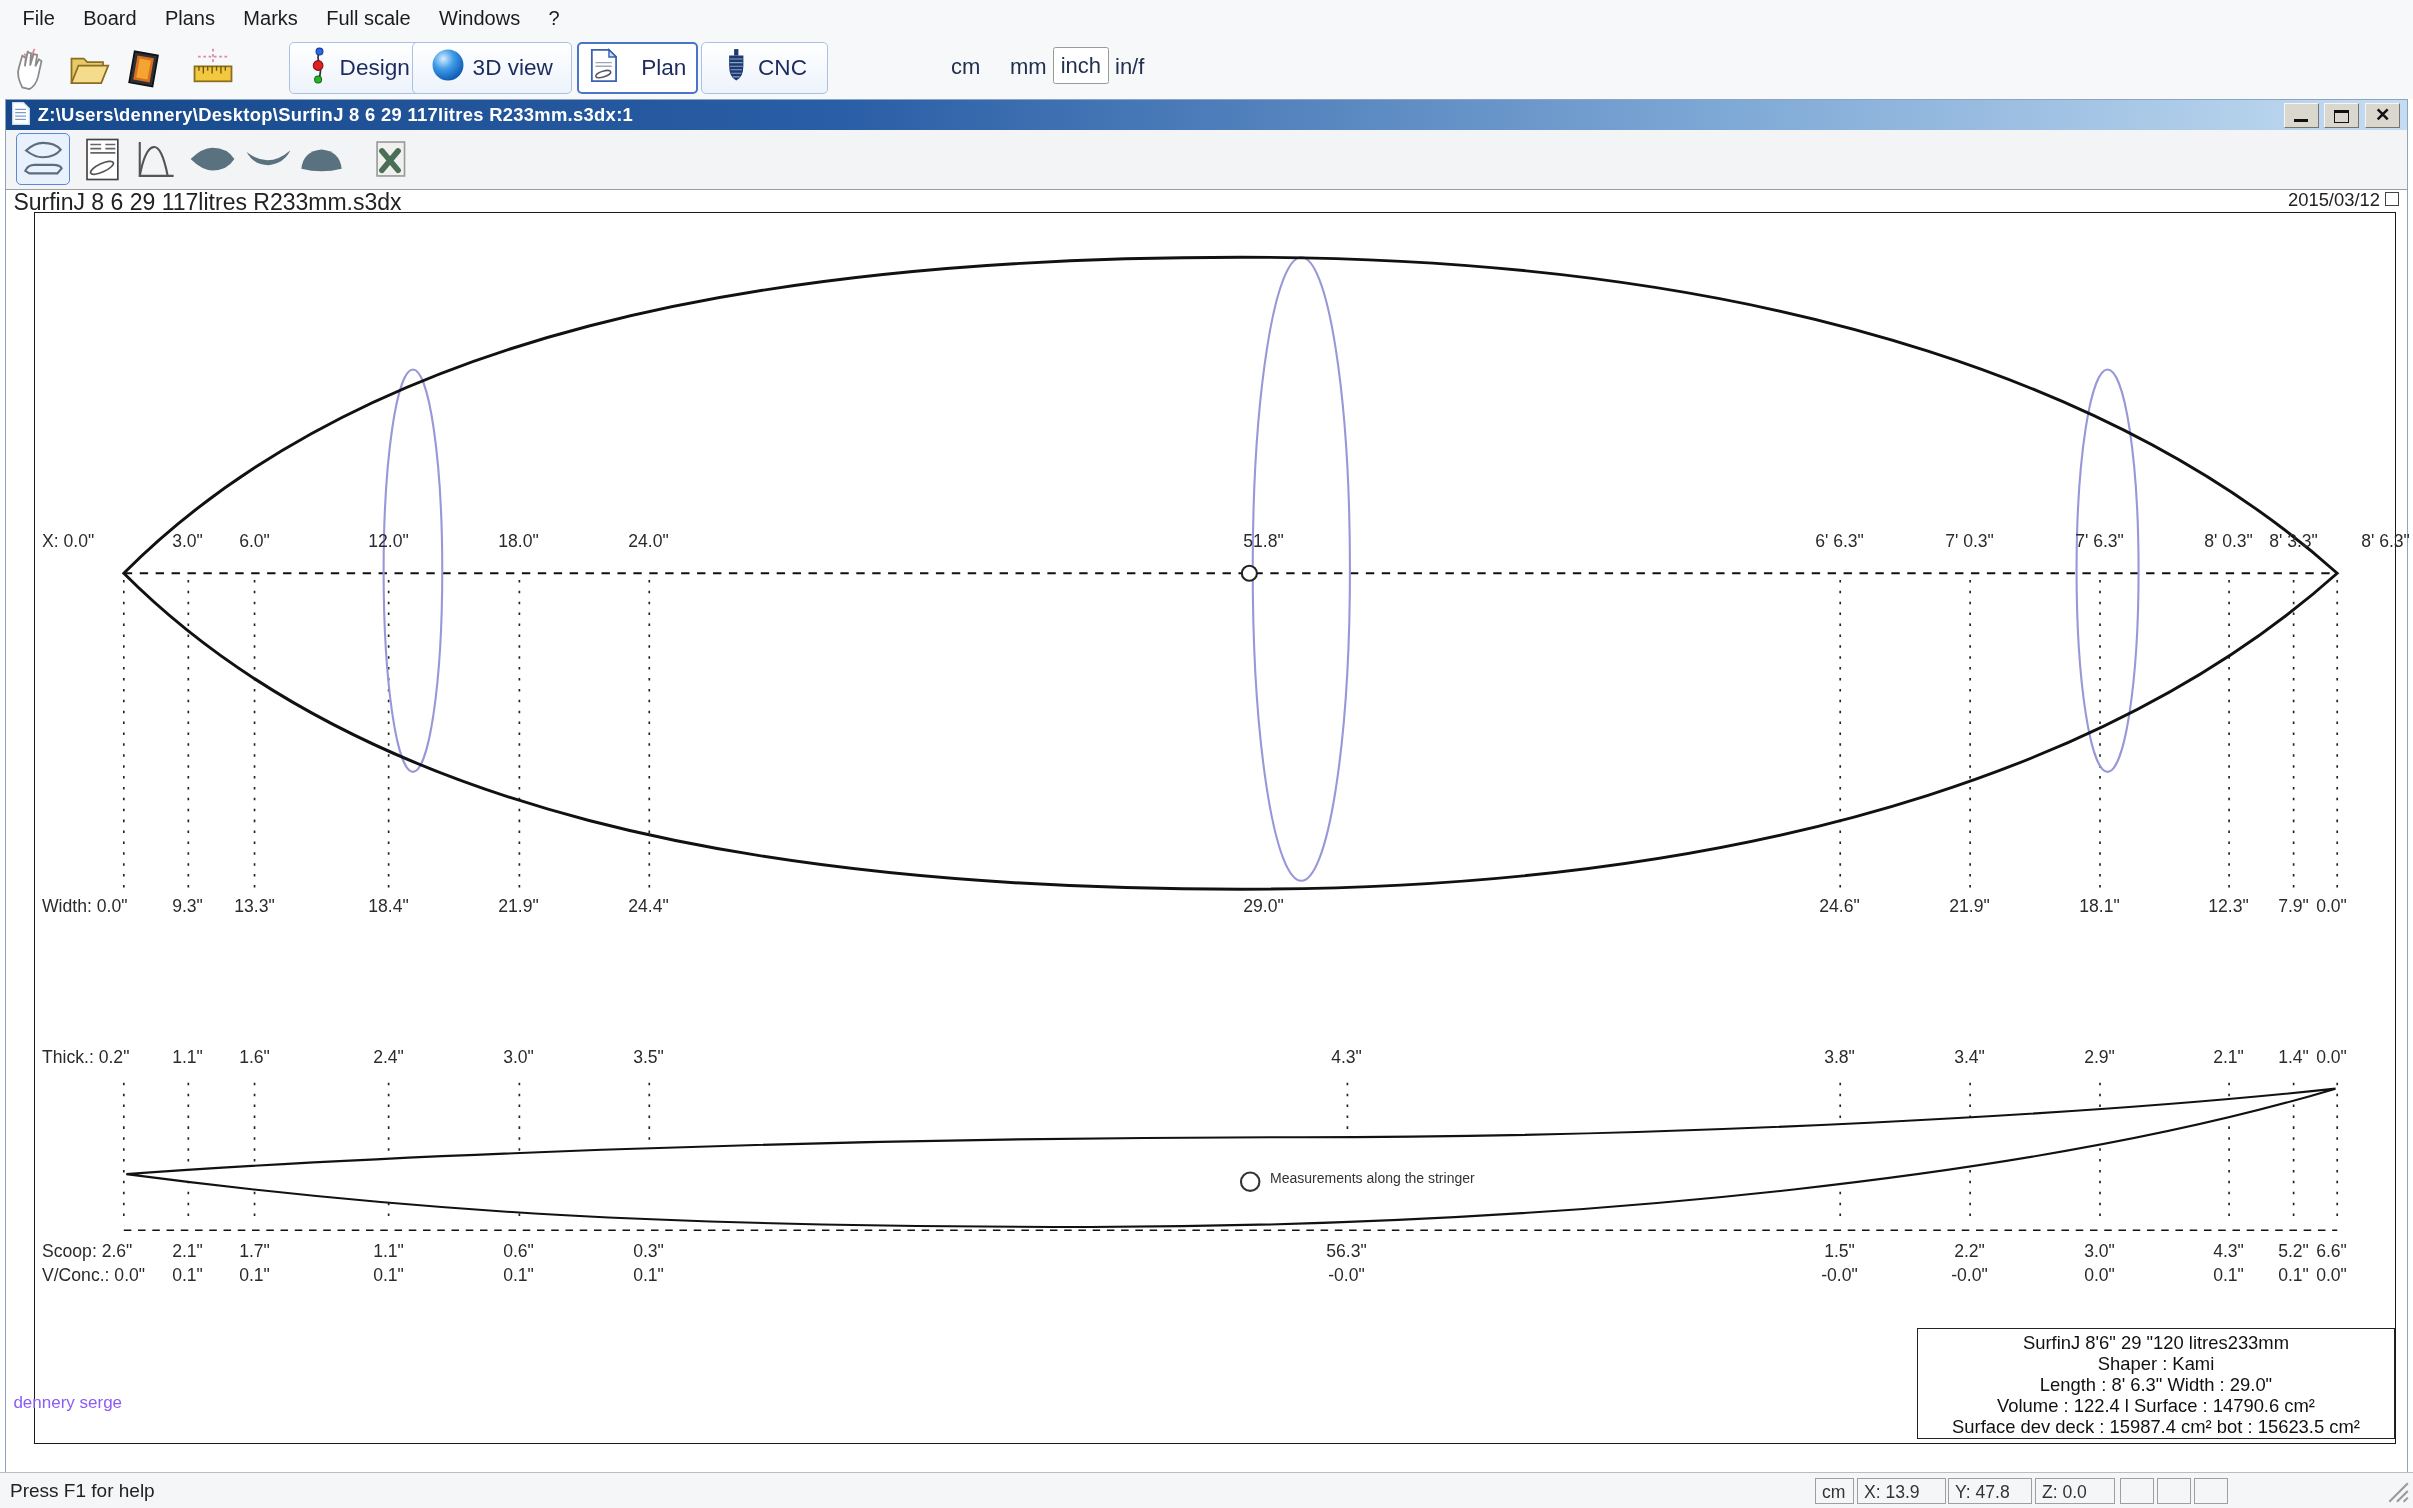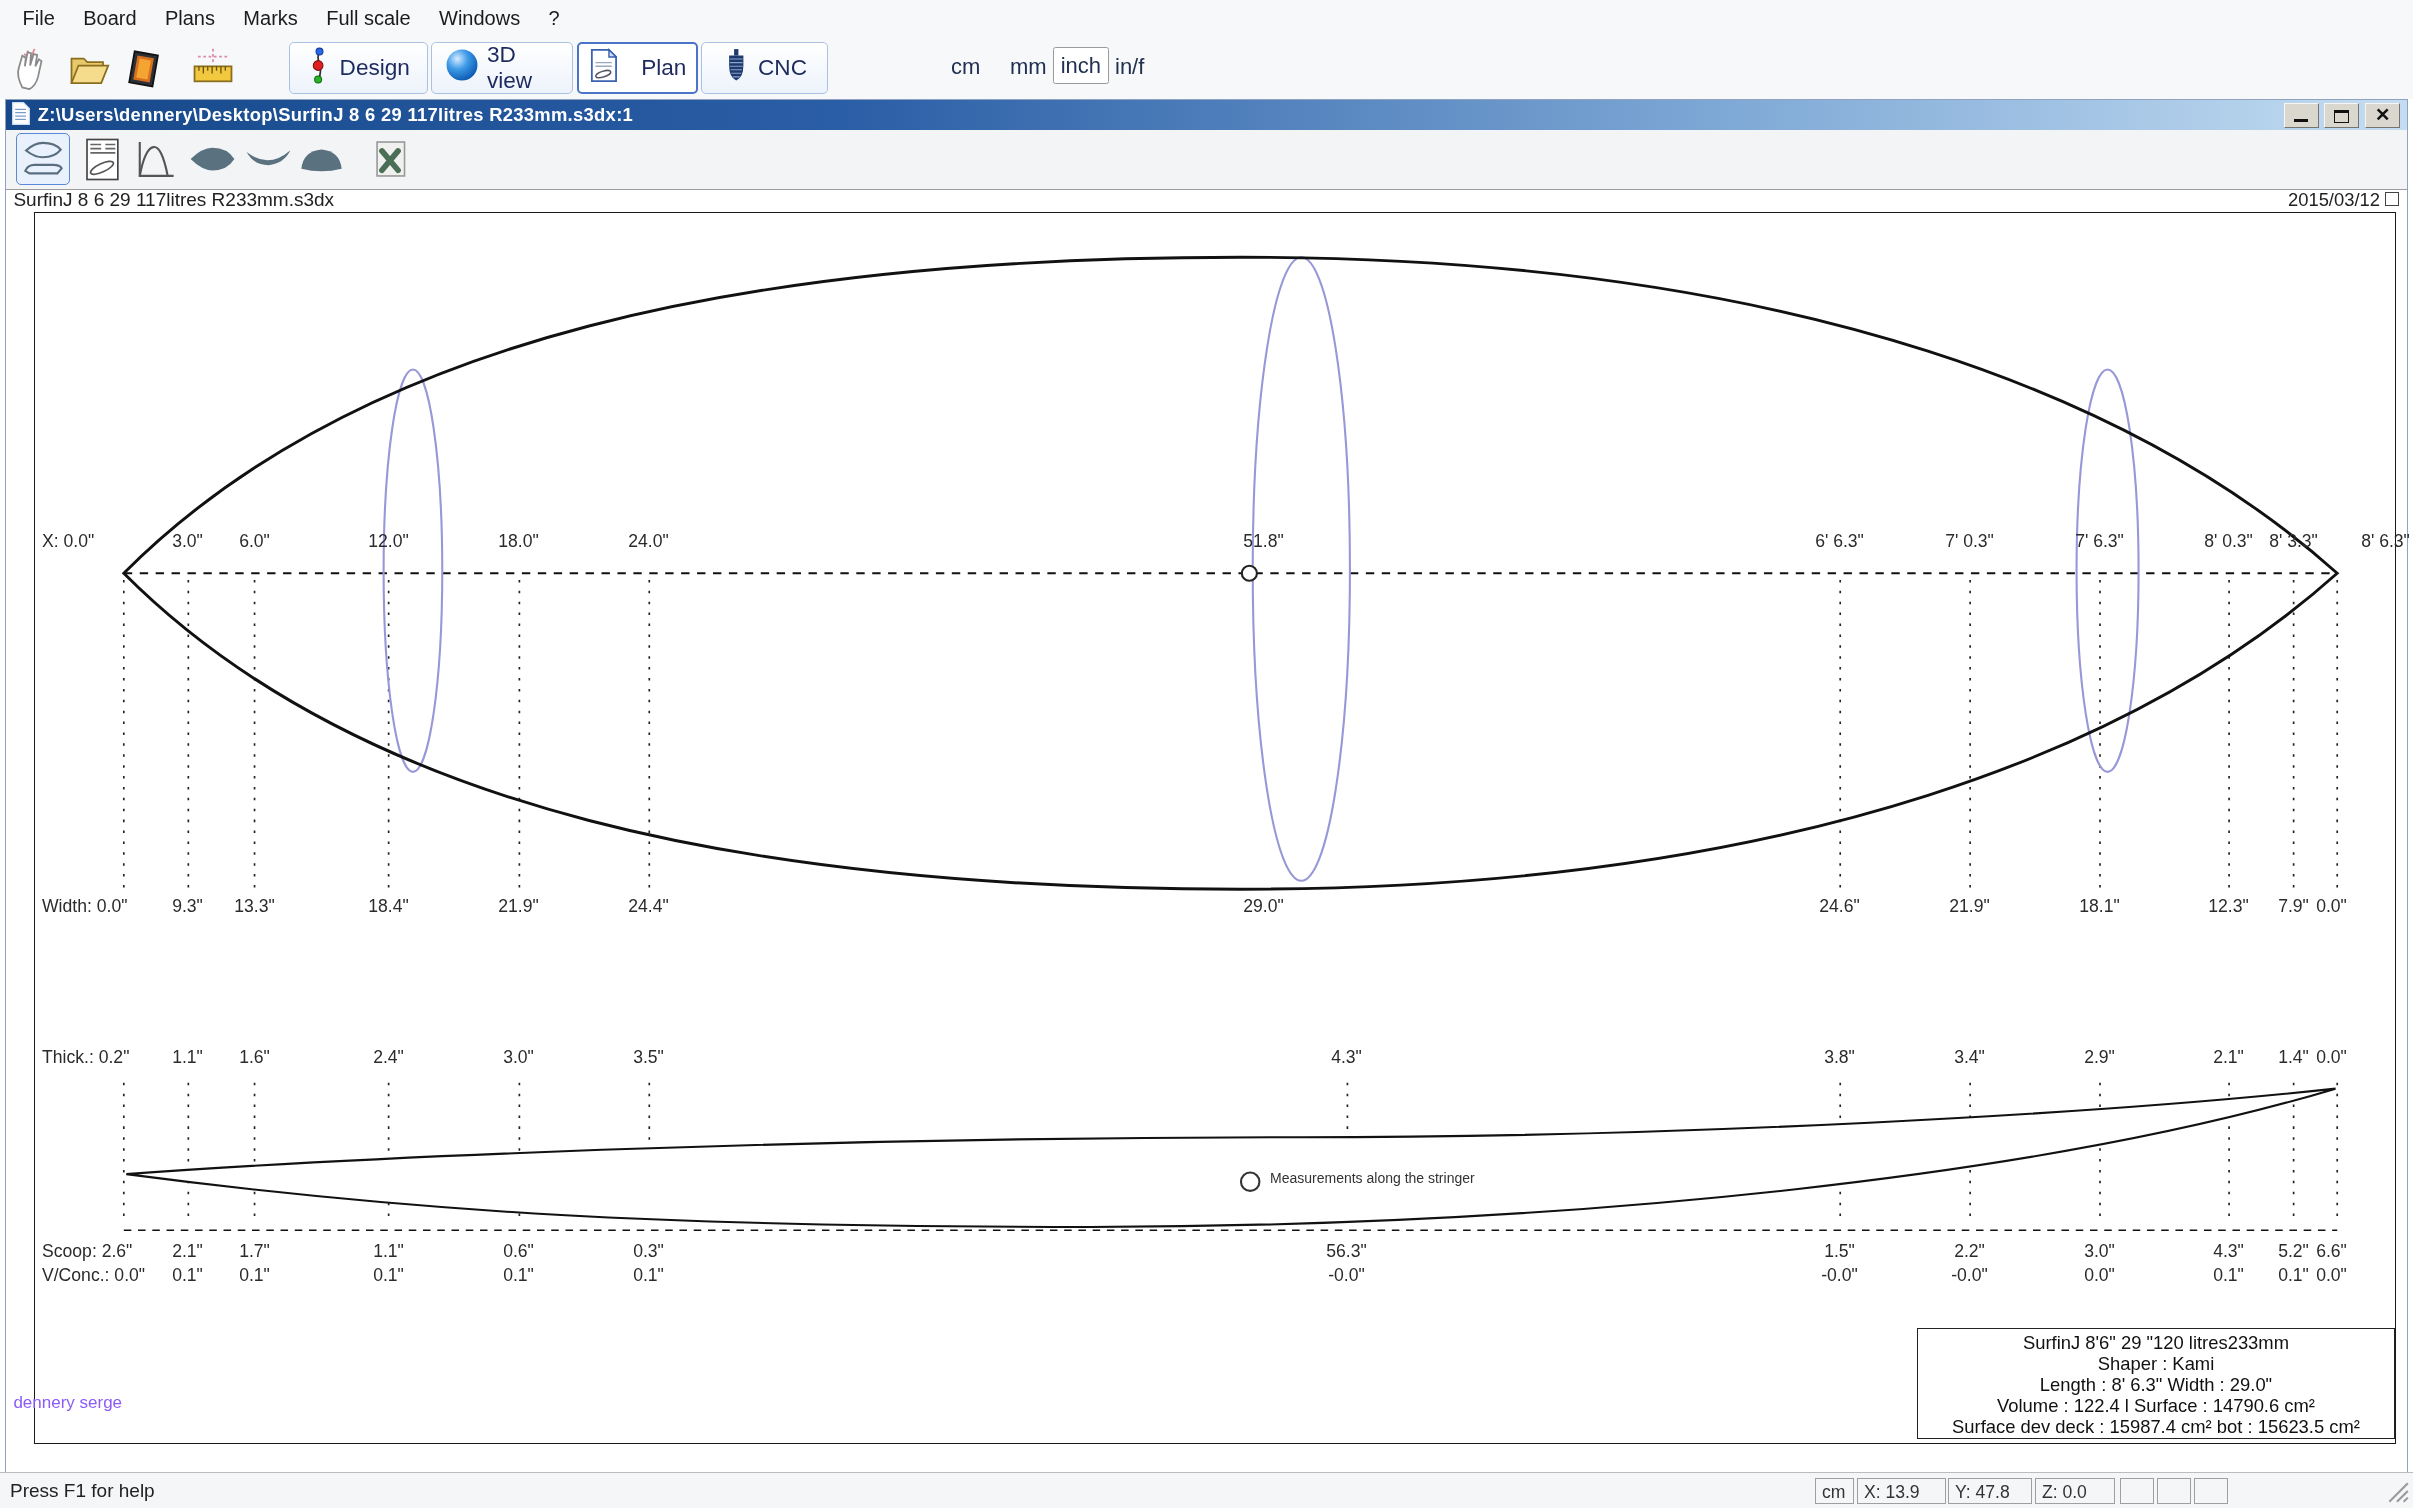--- a/index.html
+++ b/index.html
@@ -35,21 +35,21 @@
   .glyph-max { width:15px; height:13.4px; border:1.7px solid #111; border-top-width:3.4px; margin-bottom:3.4px; }
   .glyph-close { font-size:18.4px; font-weight:bold; color:#111; line-height:22px; align-self:center; }
 
   
   .view-toolbar { position:absolute; left:0; top:30px; width:100%; height:60px; background:#f3f4f6; border-bottom:1.7px solid #9c9c9c; }
   .vt-btn { position:absolute; top:3.4px; width:54px; height:52px; display:flex; align-items:center; justify-content:center; }
   .vt-btn.active { border:1.7px solid #5b87d8; border-radius:5px; background:#e9f1fd; }
 
   
   .document { position:absolute; left:0; top:91px; width:100%; height:1277px; background:#fff; }
-  .doc-filename { position:absolute; left:13.4px; top:189px; font-size:19px; color:#222; }
+  .doc-filename { position:absolute; left:13.4px; top:189px; font-size:23px; color:#222; }
   .doc-date { position:absolute; left:2162px; top:189px; width:218px; text-align:right; font-size:18.4px; color:#222; }
   .date-box { position:absolute; left:2385px; top:192px; width:14.2px; height:14.2px; border:1.7px solid #444; background:#fff; }
   .frame { position:absolute; left:34px; top:212px; width:2362px; height:1232px; border:1.7px solid #1a1a1a; }
   #drawing { position:absolute; left:34px; top:212px; width:2362px; height:1232px; }
   .m-label { position:absolute; width:101px; text-align:center; font-size:17.6px; color:#2b2b2b; white-space:nowrap; }
   .m-label.left { width:151px; text-align:left; }
   .legend { position:absolute; left:1270px; top:1170px; font-size:14px; color:#333; }
   .info-box { position:absolute; left:1917px; top:1328px; width:478px; height:111px; border:1.7px solid #222;
               text-align:center; font-size:18.4px; color:#111; padding-top:3.4px; line-height:21px; background:#fff; }
   .author { position:absolute; left:13.4px; top:1393px; font-size:17px; color:#8b5cf6; }
@@ -111,21 +111,21 @@
       <span>
         <svg width="25" height="39" viewBox="0 0 36 52">
           <path d="M18 6 C10 18 26 30 16 46" stroke="#333" fill="none" stroke-width="2.5"></path>
           <circle cx="18" cy="6" r="5" fill="#2a66e8" stroke="#123c9a" stroke-width="1.5"></circle>
           <circle cx="16" cy="26" r="7" fill="#e02020" stroke="#7a0f0f" stroke-width="1.5"></circle>
           <circle cx="16" cy="46" r="5" fill="#28b428" stroke="#0f6e0f" stroke-width="1.5"></circle>
         </svg>
       </span>
       <span>Design</span>
     </div>
-    <div class="view-btn" style="left:431px;width:142px">
+    <div class="view-btn" style="left:412px;width:160px">
       <span>
         <svg width="34" height="34" viewBox="0 0 44 44">
           <defs>
               <radialGradient id="sph" cx="35%" cy="30%" r="75%">
             <stop offset="0%" stop-color="#d6ecff"></stop>
                 <stop offset="45%" stop-color="#3f9be8"></stop>
                 <stop offset="100%" stop-color="#0a57b0"></stop>
           </radialGradient>
             </defs>
           <circle cx="22" cy="22" r="20" fill="url(#sph)"></circle>

